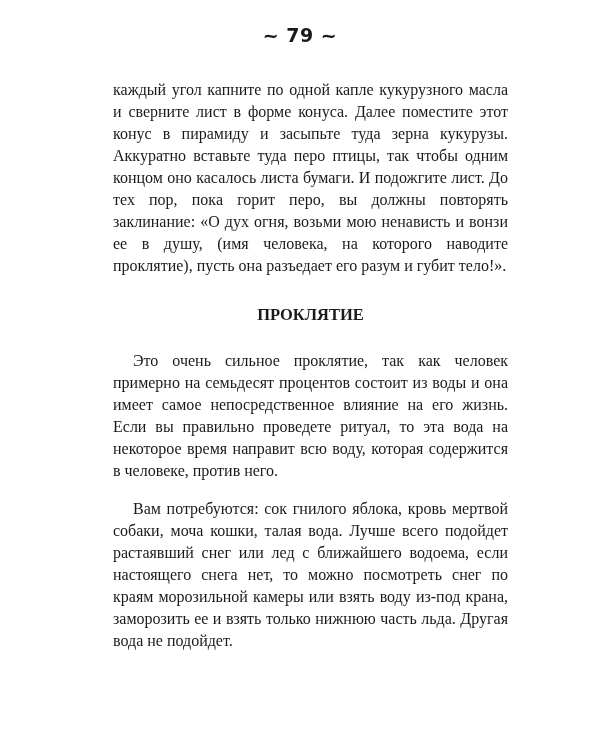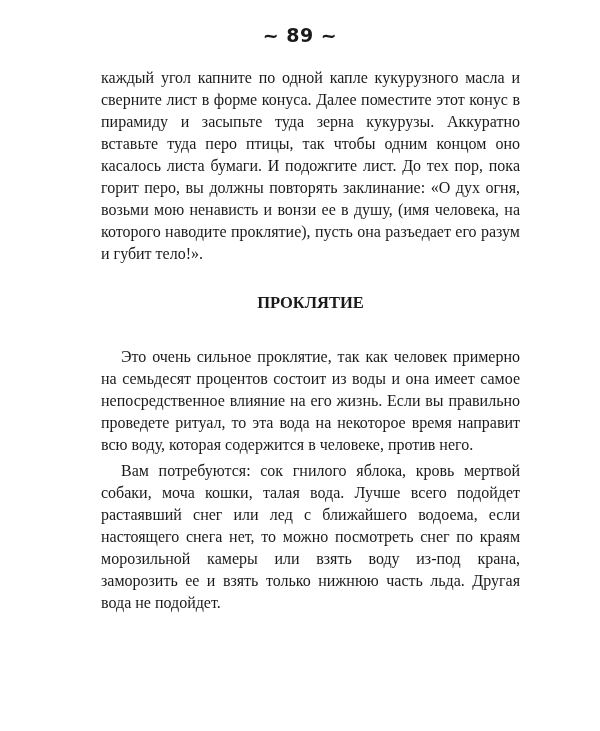--- a/index.html
+++ b/index.html
@@ -28,41 +28,41 @@
     .content {
       position: absolute;
       top: 63px;
       left: 97px;
       width: 427px;
       font-family: "Liberation Serif", serif;
       font-size: 16px;
       line-height: 22px;
     }
     .para {
-      margin: 4px;
+      margin: 16px;
       text-align: justify;
     }
     .para.indent {
       text-indent: 20px;
     }
     .para-gap {
       margin-top: 6px;
     }
     .heading {
       text-align: center;
       font-weight: bold;
       font-size: 16.5px;
       line-height: 22px;
-      margin: 27px 0 32px 0;
+      margin: 27px 0 24px 0;
     }
   </style>
 </head>
 <body>
 
-<div class="page-number">~ 89 ~</div>
+<div class="page-number">~ 79 ~</div>
 
 <div class="content">
   <p class="para">каждый угол капните по одной капле кукурузного масла и сверните лист в форме конуса. Далее поместите этот конус в пирамиду и засыпьте туда зерна кукурузы. Аккуратно вставьте туда перо птицы, так чтобы одним концом оно касалось листа бумаги. И подожгите лист. До тех пор, пока горит перо, вы должны повторять заклинание: «О дух огня, возьми мою ненависть и вонзи ее в душу, (имя человека, на которого наводите проклятие), пусть она разъедает его разум и губит тело!».</p>
 
   <div class="heading">
     <div>ПРОКЛЯТИЕ</div>
   </div>
 
   <p class="para indent">Это очень сильное проклятие, так как человек примерно на семьдесят процентов состоит из воды и она имеет самое непосредственное влияние на его жизнь. Если вы правильно проведете ритуал, то эта вода на некоторое время направит всю воду, которая содержится в человеке, против него.</p>
   <p class="para indent">Вам потребуются: сок гнилого яблока, кровь мертвой собаки, моча кошки, талая вода. Лучше всего подойдет растаявший снег или лед с ближайшего водоема, если настоящего снега нет, то можно посмотреть снег по краям морозильной камеры или взять воду из-под крана, заморозить ее и взять только нижнюю часть льда. Другая вода не подойдет.</p>

